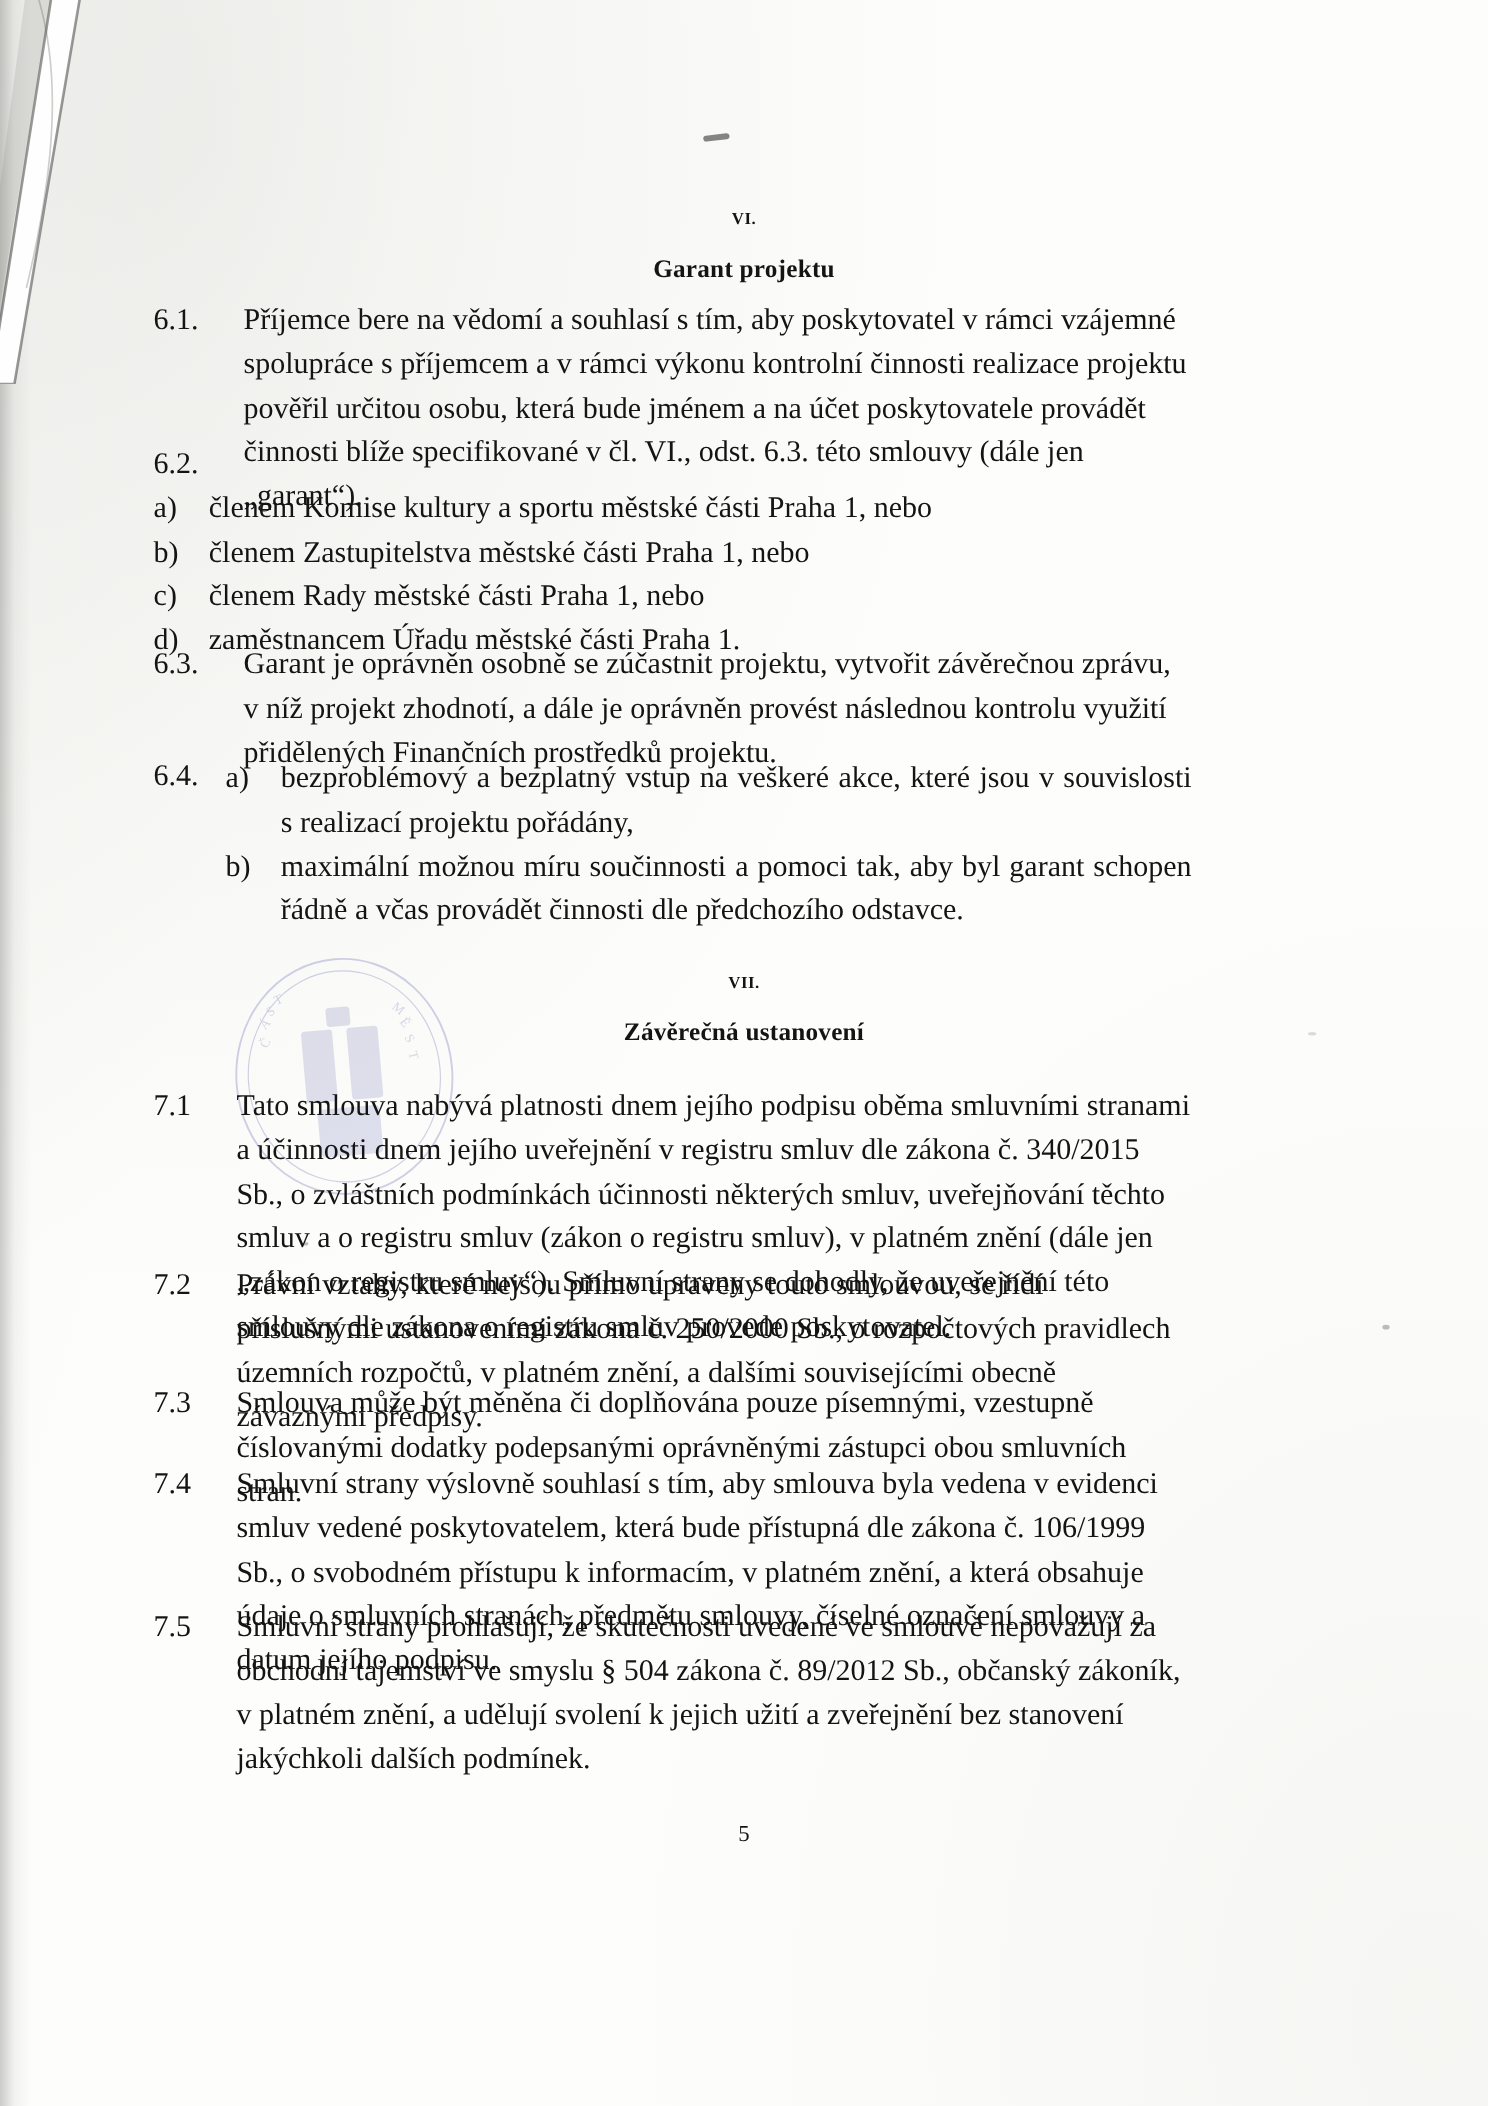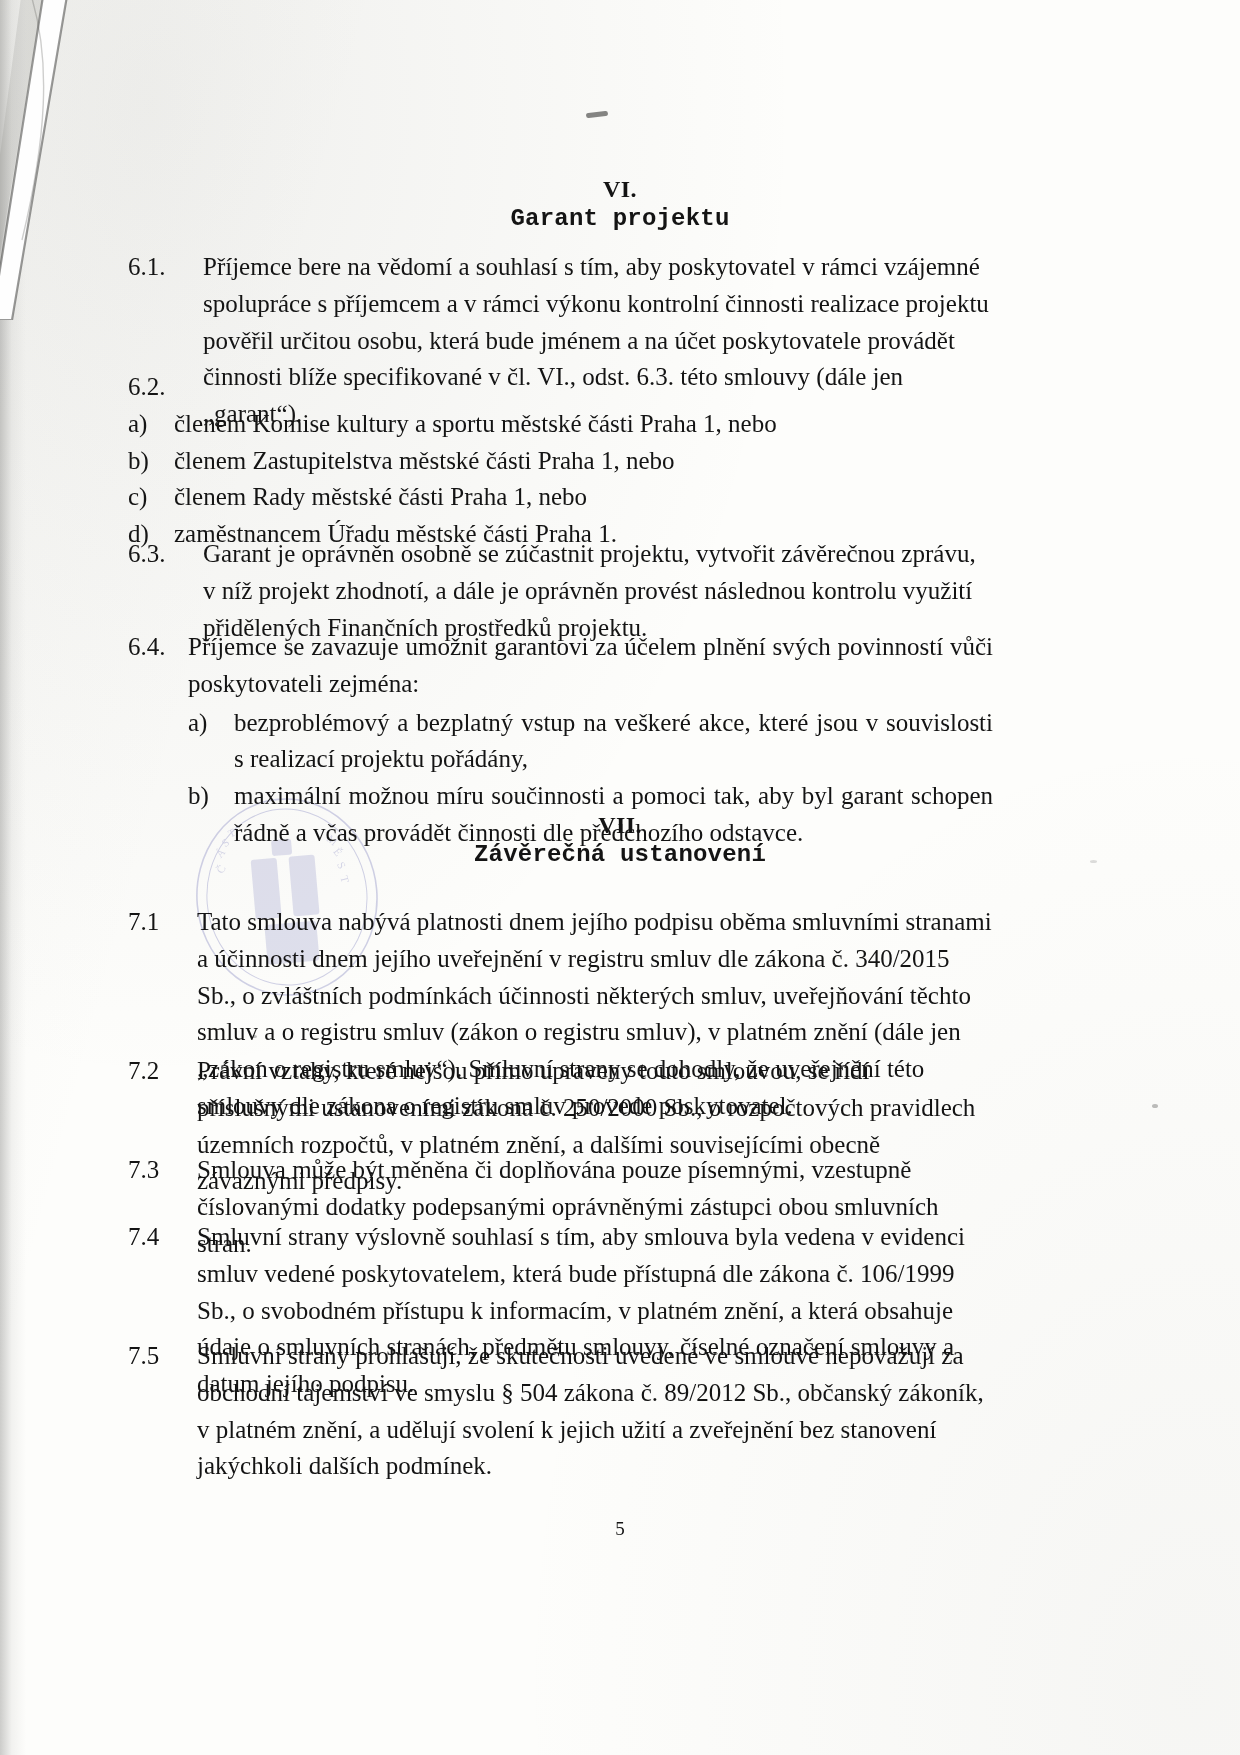--- a/index.html
+++ b/index.html
@@ -83,28 +83,27 @@
     left: 0;
     top: 0;
     width: 1240px;
   }
 
   .heading-block {
     text-align: center;
     font-weight: bold;
   }
   .heading-roman {
-    font-size: 24px;
+    font-size: 14px;
     letter-spacing: 0.4px;
   }
   .heading-title {
-    font-size: 24px;
-    margin-top: 2px;
+    font-size: 21px;
+    margin-top: 20px;
     letter-spacing: 0.2px;
-    font-family: Liberation Mono, monospace;
   }
 
   .clause {
     display: flex;
     align-items: flex-start;
     font-size: 25px;
     line-height: 1.47;
   }
   .clause-num {
     flex: 0 0 auto;
@@ -230,21 +229,20 @@
     <div class="clause" style="position:absolute; left:128px; top:536px; width:865px;">
       <div class="clause-num" style="width:60px;">6.3.</div>
       <div class="clause-body last-left">
         <p class="para">Garant je oprávněn osobně se zúčastnit projektu, vytvořit závěrečnou zprávu, v níž projekt zhodnotí, a dále je oprávněn provést následnou kontrolu využití přidělených Finančních prostředků projektu.</p>
       </div>
     </div>
 
     <div class="clause" style="position:absolute; left:128px; top:629px; width:865px;">
       <div class="clause-num" style="width:60px;">6.4.</div>
       <div class="clause-body">
-        <p class="para">Příjemce se zavazuje umožnit garantovi za účelem plnění svých povinností vůči poskytovateli zejména:</p>
         <ul class="sublist">
           <li class="subitem" style="margin-top:2px;">
             <span class="subitem-marker">a)</span>
             <span class="subitem-text">bezproblémový a bezplatný vstup na veškeré akce, které jsou v souvislosti s realizací projektu pořádány,</span>
           </li>
           <li class="subitem">
             <span class="subitem-marker">b)</span>
             <span class="subitem-text">maximální možnou míru součinnosti a pomoci tak, aby byl garant schopen řádně a včas provádět činnosti dle předchozího odstavce.</span>
           </li>
         </ul>

